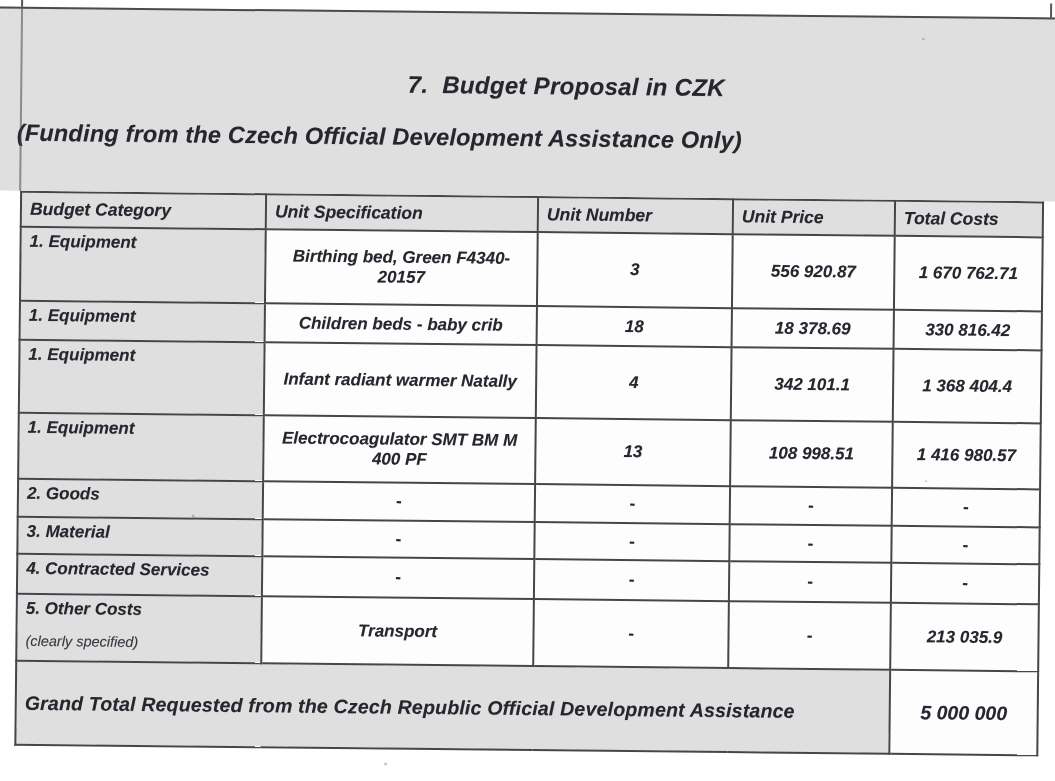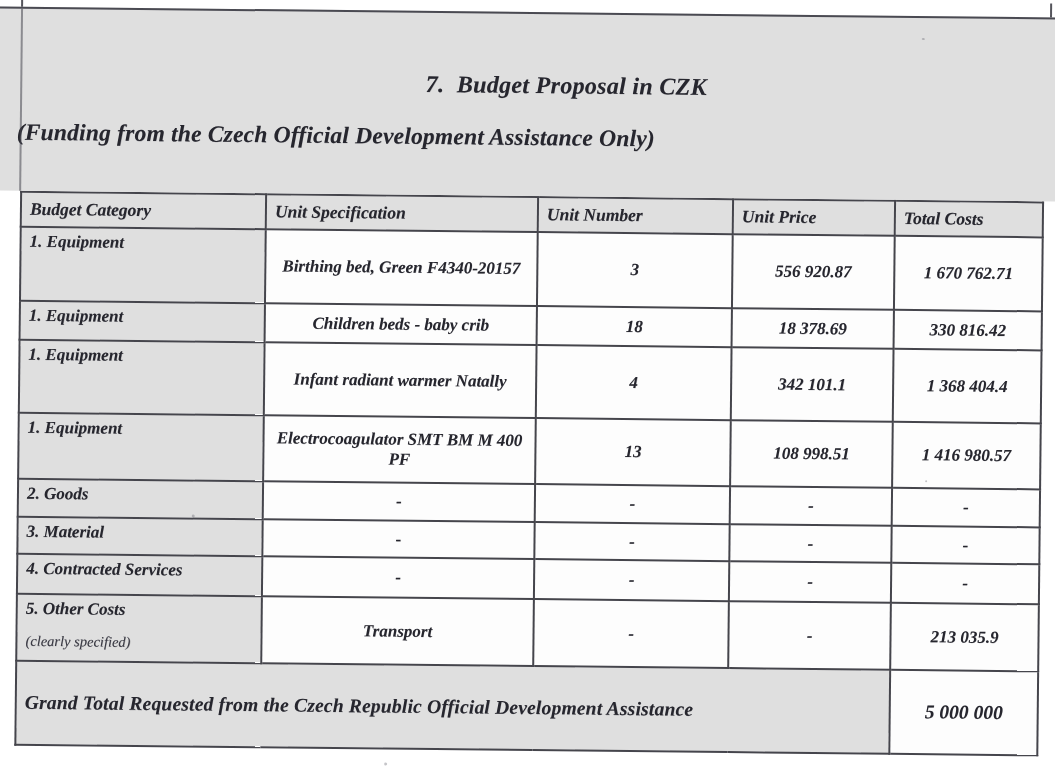--- a/index.html
+++ b/index.html
@@ -1,21 +1,21 @@
 <!DOCTYPE html>
 <html><head>
 <meta charset="utf-8">
 <style>
   html,body{margin:0;padding:0;background:#ffffff;}
   .page{
     position:relative;
     width:1055px;height:781px;
     overflow:hidden;
     background:#ffffff;
-    font-family:Liberation Serif, serif;
+    font-family:Liberation Sans, sans-serif;
     color:#26262e;
   }
   
   .doc{
     position:absolute;left:-12px;top:-2px;
     width:1080px;height:800px;
     background:#ffffff;
     transform:rotate(0.6deg);
     transform-origin:50% 50%;
     text-shadow:0.3px 0.3px 0.6px rgba(35,35,45,0.30);

